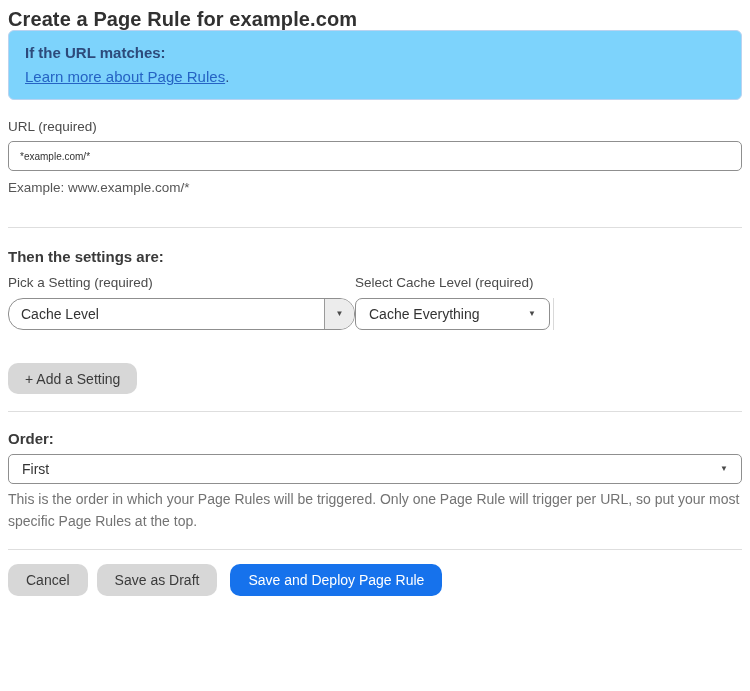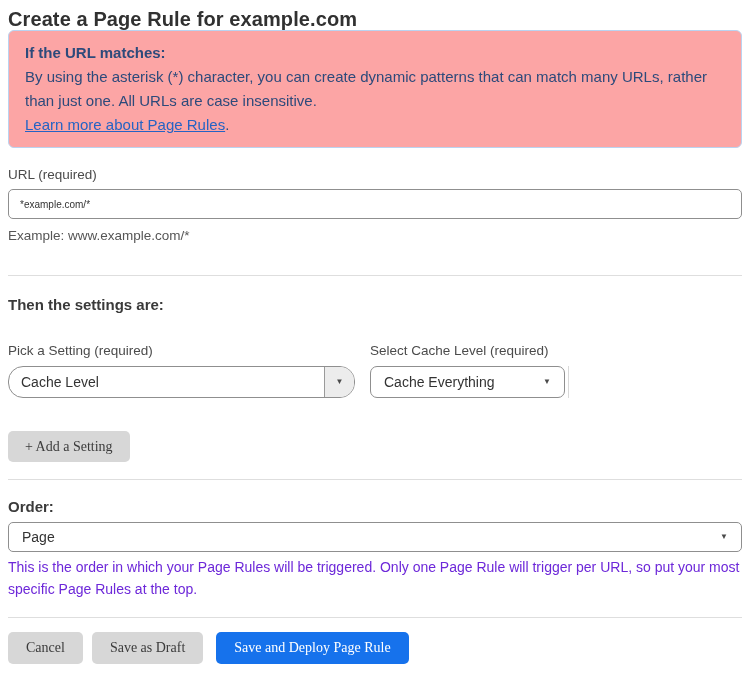--- a/index.html
+++ b/index.html
@@ -14,21 +14,21 @@
 
   h1.page-title {
     font-size: 20px;
     line-height: 22px;
     font-weight: 700;
     color: #313131;
     letter-spacing: 0.1px;
   }
 
   .info-box {
-    background: #fca5a5;
+    background: #7dd3fc;
     border: 1px solid #bad3f0;
     border-radius: 6px;
     padding: 10px 16px 10px 16px;
     margin-bottom: 18px;
     color: #2d4a7b;
     font-size: 15px;
     line-height: 24px;
   }
   .info-heading { font-weight: 700; }
   .info-link-line a {
@@ -76,22 +76,21 @@
     font-size: 15px;
     line-height: 18px;
     font-weight: 700;
     color: #3a3a3a;
     margin-top: 20px;
   }
   h2.section-heading.order { margin-top: 18px; }
 
   .settings-row {
     display: flex;
-    gap: 15px;
-    margin-top: 28px;
+    margin-top: 8px;
   }
   .settings-col .field-label { margin-top: 0; }
   .settings-col.col-setting { width: 347px; }
   .settings-col.col-cache { width: 212px; display: flex; flex-direction: column; }
 
   .select-control {
     margin-top: 7px;
     height: 32px;
     border: 1px solid #8f8f8f;
     border-radius: 15px;
@@ -142,24 +141,24 @@
   }
   .ghost-divider {
     width: 0;
     height: 32px;
     margin-top: 7px;
     border-left: 1px solid #d9d9d9;
     margin-left: 3px;
   }
 
   .btn {
-    font-family: Liberation Serif, serif;
+    font-family: Liberation Sans, sans-serif;
     font-size: 14px;
     border: none;
-    border-radius: 5px;
+    border-radius: 10px;
     cursor: pointer;
     white-space: nowrap;
   }
   .btn-gray {
     background: #d7d7d7;
     color: #3b3b3b;
   }
   .btn-add {
     margin-top: 33px;
     height: 31px;
@@ -179,21 +178,21 @@
     padding: 0 13px;
     font-size: 14px;
     color: #333333;
     cursor: pointer;
   }
 
   .order-helper {
     margin-top: 4px;
     font-size: 14px;
     line-height: 22px;
-    color: #6d28d9;
+    color: #737373;
   }
 
   hr.divider.pre-order { margin-top: 17px; }
   hr.divider.pre-footer { margin-top: 17px; }
 
   .footer-actions {
     margin-top: 14px;
     display: flex;
     align-items: center;
   }
@@ -208,21 +207,20 @@
 </style>
 </head>
 <body>
 
 <div class="page">
 
   <h1 class="page-title">Create a Page Rule for example.com</h1>
 
   <div class="info-box">
     <div class="info-heading">If the URL matches:</div>
-    <div class="info-body">By using the asterisk (*) character, you can create dynamic patterns that can match many URLs, rather than just one. All URLs are case insensitive.</div>
     <div class="info-link-line"><a href="#">Learn more about Page Rules</a><span>.</span></div>
   </div>
 
   <label class="field-label">URL (required)</label>
   <input type="text" class="text-input" value="*example.com/*" style="">
   <div class="helper-text">Example: www.example.com/*</div>
 
   <hr class="divider">
 
   <h2 class="section-heading">Then the settings are:</h2>
@@ -249,21 +247,21 @@
     </div>
   </div>
 
   <button class="btn btn-gray btn-add">+ Add a Setting</button>
 
   <hr class="divider pre-order">
 
   <h2 class="section-heading order">Order:</h2>
 
   <div class="select-full">
-    <span>Page</span>
+    <span>First</span>
     <span class="arrow-glyph">▼</span>
   </div>
   <div class="order-helper">This is the order in which your Page Rules will be triggered. Only one Page Rule will trigger per URL, so put your most specific Page Rules at the top.</div>
 
   <hr class="divider pre-footer">
 
   <div class="footer-actions">
     <button class="btn btn-gray btn-cancel">Cancel</button>
     <button class="btn btn-gray btn-draft">Save as Draft</button>
     <button class="btn btn-deploy">Save and Deploy Page Rule</button>

